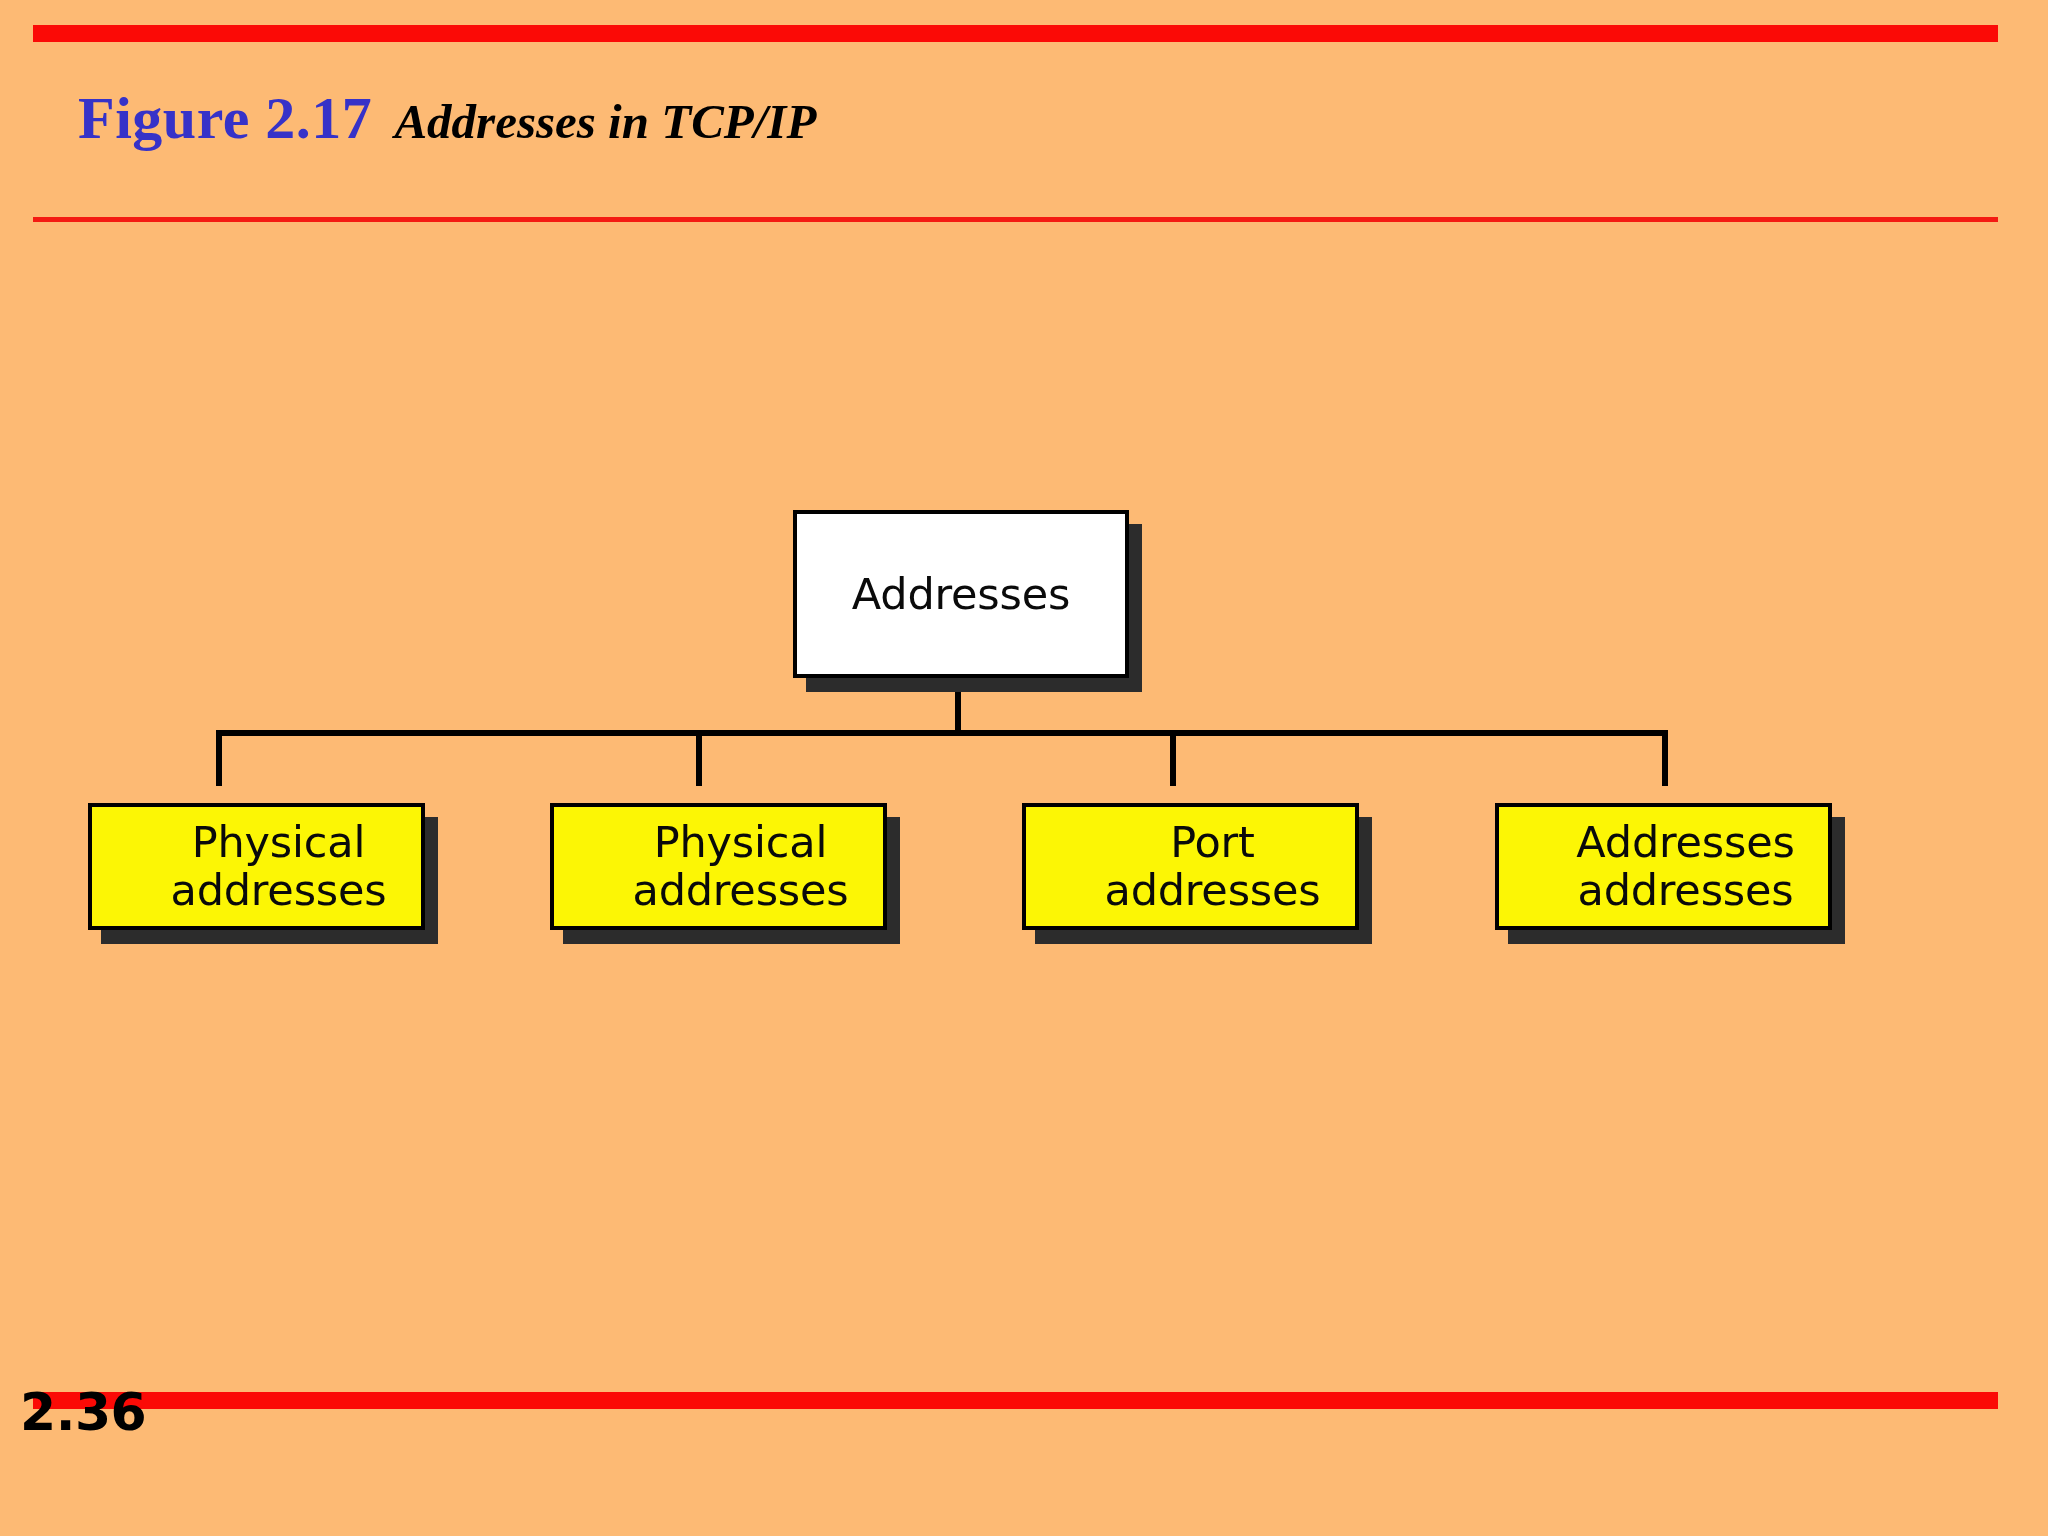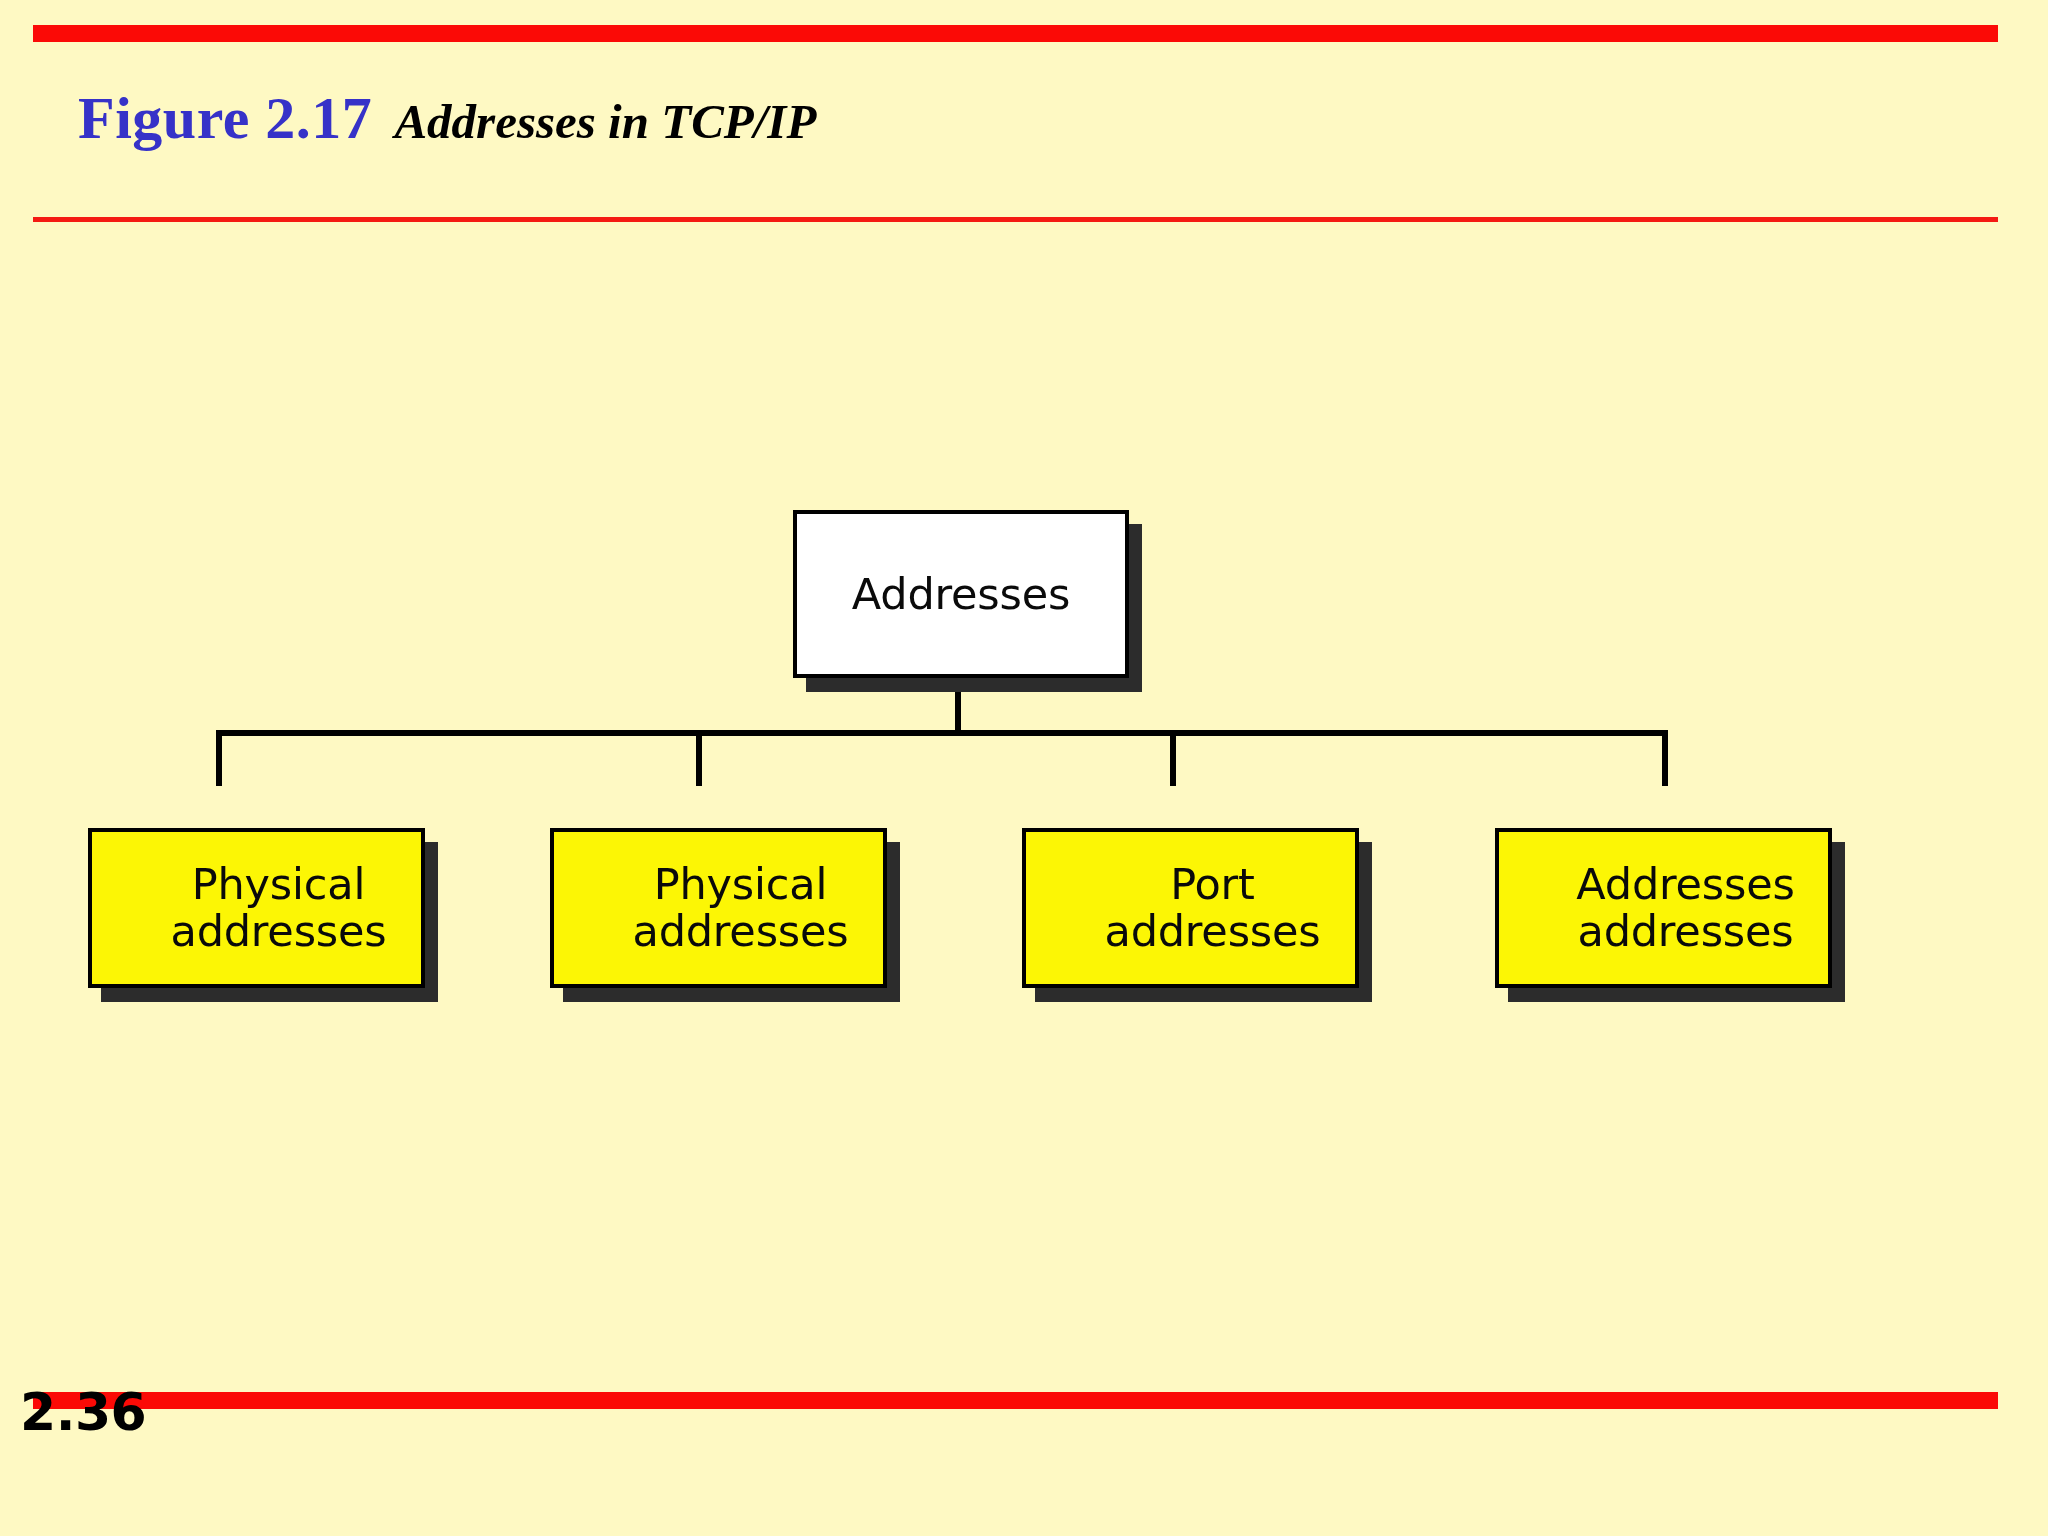--- a/index.html
+++ b/index.html
@@ -13,21 +13,21 @@
     height: 1536px;
     overflow: hidden;
     font-family: "Liberation Sans", sans-serif;
     -webkit-font-smoothing: antialiased;
   }
 
   #slide {
     position: relative;
     width: 2048px;
     height: 1536px;
-    background: #fef9c3;
+    background: #fdba74;
   }
 
   
   .rule-thick {
     position: absolute;
     left: 33px;
     width: 1965px;
     height: 17px;
     background: #fb0a06;
   }
@@ -99,23 +99,23 @@
 
   .node.root {
     background: #ffffff;
     left: 793px;
     top: 510px;
     width: 336px;
     height: 168px;
   }
   .node.leaf {
     background: #fcf605;
-    top: 828px;
+    top: 803px;
     width: 337px;
-    height: 160px;
+    height: 127px;
     padding-left: 44px;
   }
   .node.leaf .node-label { line-height: 1.1; }
 
   .node.leaf.n0 { left: 88px;  }
   .node.leaf.n1 { left: 550px; }
   .node.leaf.n2 { left: 1022px;}
   .node.leaf.n3 { left: 1495px;}
 
   

